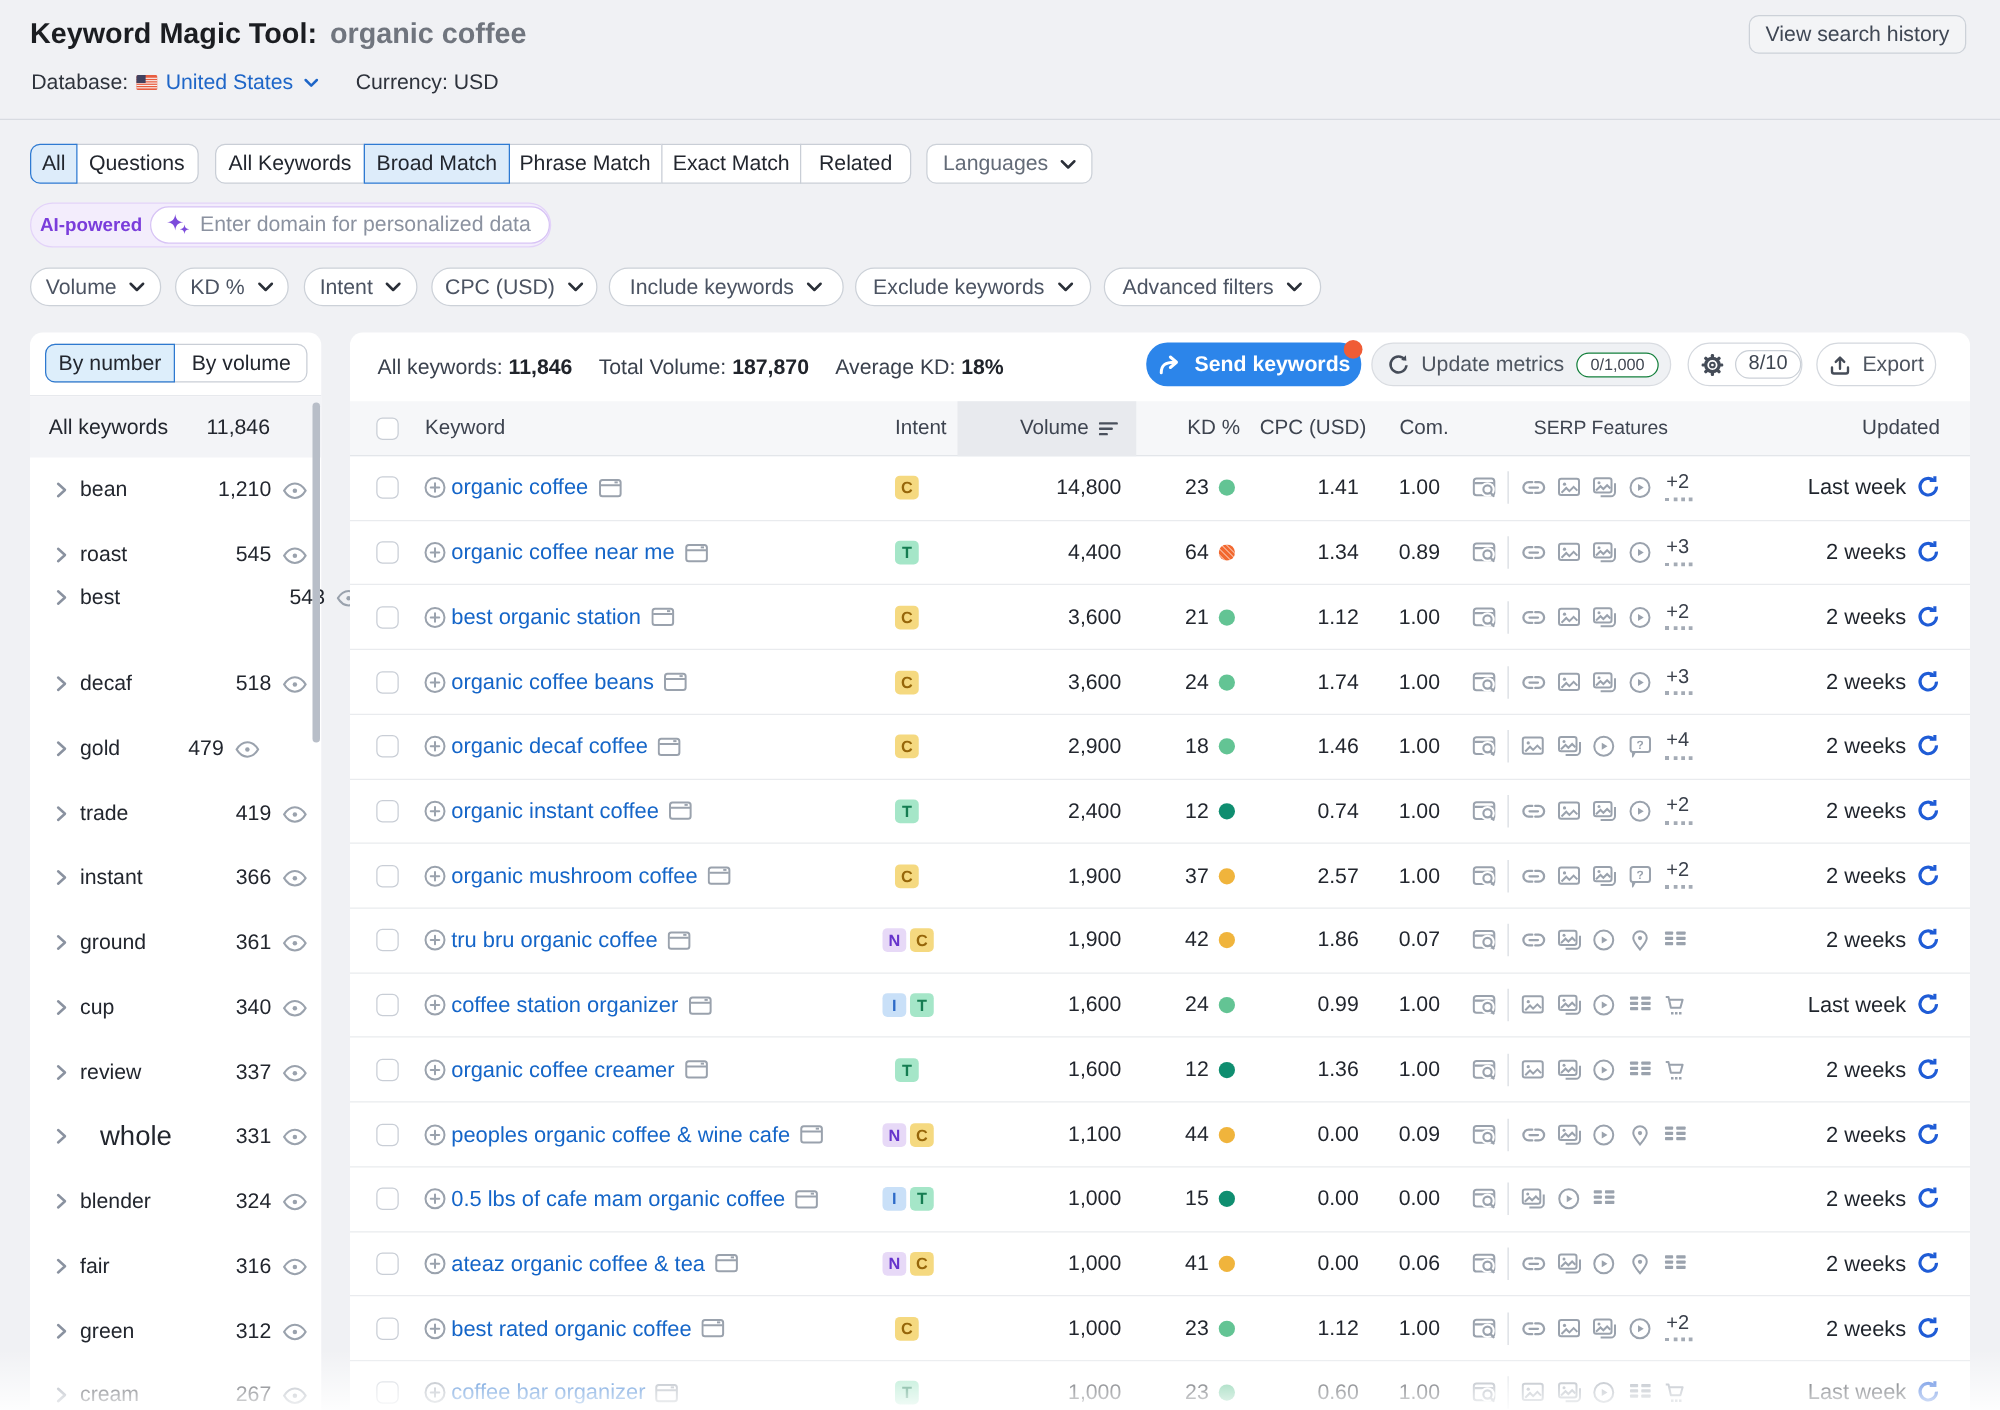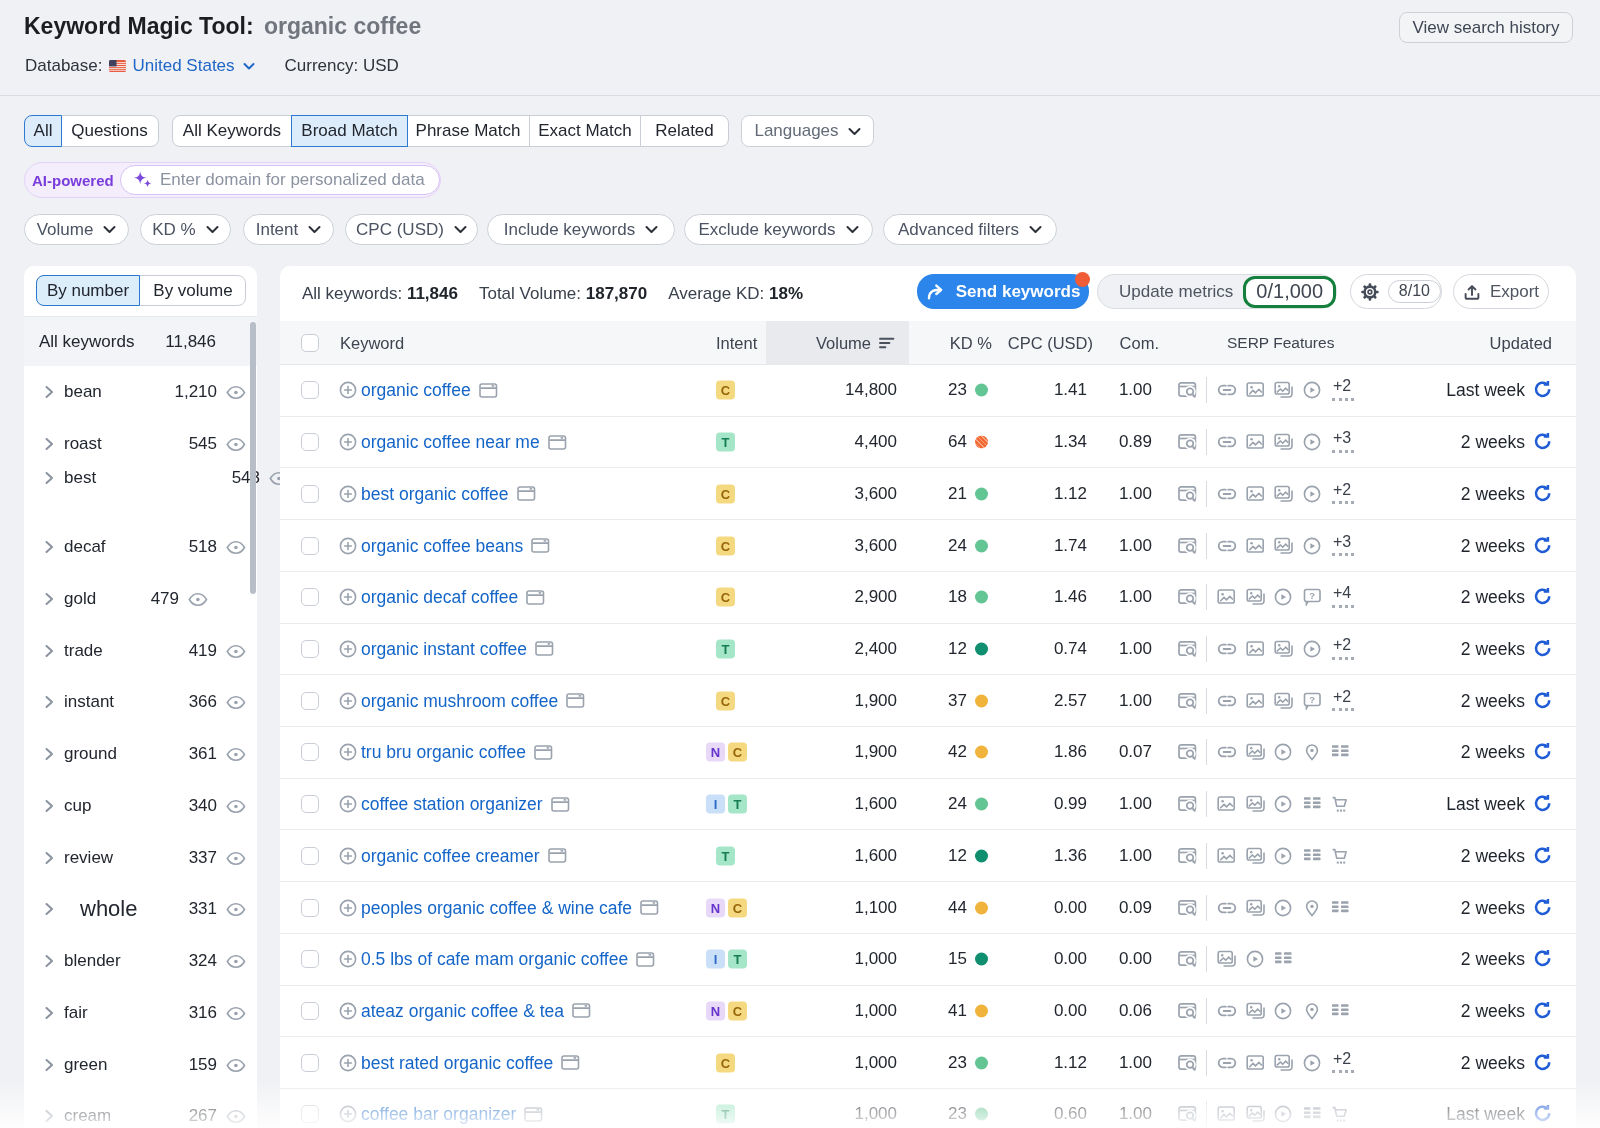--- a/index.html
+++ b/index.html
@@ -279,21 +279,21 @@
       </svg>
     </span>
   </div>
 <div class="abs" style="left:24px;top:1038.7px;width:233px;height:51.7px;">
     <span class="cell" style="left:20px;height:14px;display:flex">
       <svg width="10" height="14" viewBox="0 0 10 14" style="">
         <path d="M2.5 2 8 7l-5.5 5" fill="none" stroke="#8a92a0" stroke-width="2" stroke-linecap="round" stroke-linejoin="round"></path>
       </svg>
     </span>
     <span class="cell" style="left:40px;font-size:17px">green</span>
-    <span class="cell" style="right:40px;font-size:17px">159</span>
+    <span class="cell" style="right:40px;font-size:17px">312</span>
     <span class="cell" style="right:11px;height:14px;display:flex">
       <svg width="20" height="15" viewBox="0 0 20 15" style="">
         <path d="M1.3 7.5C3.6 3.6 6.5 1.7 9.9 1.7s6.3 1.9 8.6 5.8c-2.3 3.9-5.2 5.8-8.6 5.8S3.6 11.4 1.3 7.5z" fill="none" stroke="#9aa2ad" stroke-width="1.6"></path>
         <circle cx="9.9" cy="7.5" r="1.8" fill="#9aa2ad"></circle>
       </svg>
     </span>
   </div>
 <div class="abs" style="left:24px;top:1090.4px;width:233px;height:51.7px;">
     <span class="cell" style="left:20px;height:14px;display:flex">
       <svg width="10" height="14" viewBox="0 0 10 14" style="">
@@ -312,21 +312,21 @@
 <div class="abs" style="left:249.5px;top:322px;width:6px;height:272px;background:#b8bec8;border-radius:3px"></div>
 <div class="abs" style="left:280px;top:266px;width:1296px;height:862px;background:#fff;border-radius:10px 10px 0 0"></div>
 <div class="abs" style="left:302px;top:266px;height:55px;display:flex;align-items:center;font-size:17px;color:#3a414d">All keywords:&nbsp;<b style="color:#20242b">11,846</b><span style="width:21px"></span>Total Volume:&nbsp;<b style="color:#20242b">187,870</b><span style="width:21px"></span>Average KD:&nbsp;<b style="color:#20242b">18%</b></div>
 <div class="abs" style="left:917px;top:274px;width:172px;height:35px;background:#2c85ea;border-radius:17px;display:flex;align-items:center;justify-content:center;gap:9px;color:#fff;font-size:17px;font-weight:bold"><svg width="21" height="17" viewBox="0 0 21 17" style="">
       <path d="M3 15.2C3 9 6.2 6.8 13.8 6.8M10.3 2.6l4.9 4.2-4.9 4.2" fill="none" stroke="#fff" stroke-width="2.4" stroke-linecap="round" stroke-linejoin="round"></path>
     </svg> Send keywords</div>
 <div class="abs" style="left:1075px;top:272px;width:15px;height:15px;border-radius:50%;background:#f05c35;z-index:3"></div>
 <div class="abs" style="left:1097px;top:274px;width:240px;height:35px;background:#eff1f4;border:1px solid #d9dce1;border-radius:18px;display:flex;align-items:center;padding-left:11px;gap:10px;font-size:17px;color:#4e5560;white-space:nowrap"><svg width="18" height="18" viewBox="0 0 18 18" style="">
       <path d="M14.9 4.7a6.4 6.4 0 1 0 1.3 4.5" fill="none" stroke="#454c58" stroke-width="2"></path>
       <path d="M15.7 1.2l.4 4.3-4.2-.6z" fill="#454c58"></path>
-    </svg> Update metrics <span style="background:#fff;border:3px solid #15803d;border-radius:12px;padding:1px 10px 2px;font-size:20px;color:#3f4651">0/1,000</span></div>
+    </svg> Update metrics <span style="background:#fff;border:1px solid #15803d;border-radius:12px;padding:1px 10px 2px;font-size:13px;color:#3f4651">0/1,000</span></div>
 <div class="abs" style="left:1350px;top:274px;width:92px;height:35px;background:#fff;border:1px solid #d4d8de;border-radius:18px;display:flex;align-items:center;padding-left:10px;gap:9px">
     <svg width="18" height="18" viewBox="0 0 18 18" style="">
       <rect x="7.7" y="0.2" width="2.6" height="3.2" rx="1" fill="#454c58" transform="rotate(0 9 9)"></rect>
       <rect x="7.7" y="0.2" width="2.6" height="3.2" rx="1" fill="#454c58" transform="rotate(45 9 9)"></rect>
       <rect x="7.7" y="0.2" width="2.6" height="3.2" rx="1" fill="#454c58" transform="rotate(90 9 9)"></rect>
       <rect x="7.7" y="0.2" width="2.6" height="3.2" rx="1" fill="#454c58" transform="rotate(135 9 9)"></rect>
       <rect x="7.7" y="0.2" width="2.6" height="3.2" rx="1" fill="#454c58" transform="rotate(180 9 9)"></rect>
       <rect x="7.7" y="0.2" width="2.6" height="3.2" rx="1" fill="#454c58" transform="rotate(225 9 9)"></rect>
       <rect x="7.7" y="0.2" width="2.6" height="3.2" rx="1" fill="#454c58" transform="rotate(270 9 9)"></rect>
       <rect x="7.7" y="0.2" width="2.6" height="3.2" rx="1" fill="#454c58" transform="rotate(315 9 9)"></rect>
@@ -492,21 +492,21 @@
   </div>
 <div class="row" style="left:280px;top:468.4px;width:1296px;height:51.7px;border-bottom:1px solid #e9ebee">
     <span class="cell" style="left:21px;width:18px;height:18px;border:1.5px solid #c9ced6;border-radius:5px;background:#fff"></span>
     <span class="cell" style="left:59px;height:18px;display:flex">
       <svg width="18" height="18" viewBox="0 0 18 18" style="">
         <circle cx="9" cy="9" r="7.6" fill="none" stroke="#9aa2ad" stroke-width="1.6"></circle>
         <path d="M9 5.6v6.8M5.6 9h6.8" stroke="#9aa2ad" stroke-width="1.6" stroke-linecap="round"></path>
       </svg>
     </span>
     <span class="cell" style="left:81px;display:flex;align-items:center;gap:8px">
-      <span style="font-size:17.5px;color:#1465c8">best organic coffee</span>
+      <span style="font-size:17.5px;color:#1465c8">best organic station</span>
       <svg width="19" height="16" viewBox="0 0 19 16" style="">
         <rect x="1" y="1.5" width="16.5" height="13" rx="2" fill="none" stroke="#9aa2ad" stroke-width="1.6"></rect>
         <path d="M1.5 5.6h15.5" stroke="#9aa2ad" stroke-width="1.6"></path>
         <rect x="12.6" y="2.6" width="2.6" height="1.6" fill="#9aa2ad"></rect>
       </svg>
     </span>
     <span class="cell badge" style="left:436px;background:#f5d980;color:#96660a">C</span>
     <span class="cell num" style="right:679px">3,600</span>
     <span class="cell num" style="right:609px">21</span>
     <span class="cell" style="right:588px;width:13px;height:13px;border-radius:50%;background:#63c494"></span>

